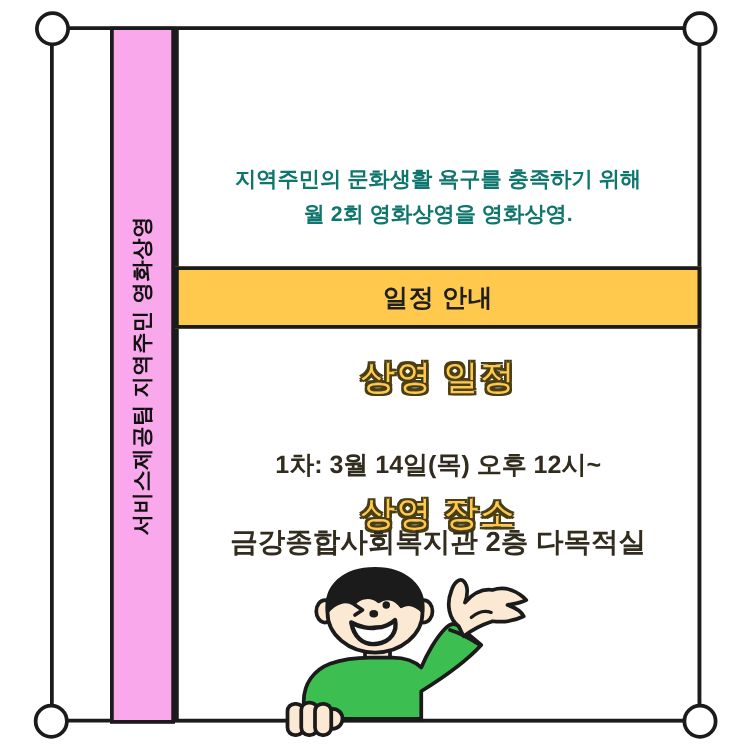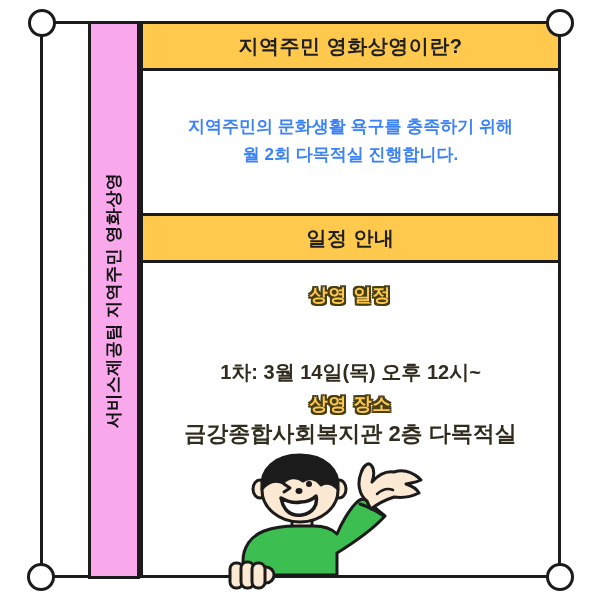--- a/index.html
+++ b/index.html
@@ -41,24 +41,24 @@
   .yellow-bar{
     left:140px;width:421px;height:50px;background:var(--yellow);
     border:3px solid #1b1b1b;box-sizing:border-box;
     display:flex;align-items:center;justify-content:center;
     font-size:20px;font-weight:800;color:#1f1f1f;letter-spacing:0.5px;
   }
   #section1-header{top:21px;}
   #section2-header{top:213px;text-align:center;}
   .center-text{left:140px;width:421px;text-align:center;}
   #intro-paragraph{
-    top:113px;font-size:17px;font-weight:700;color:#3b82f6;line-height:28px;
+    top:130px;font-size:17px;font-weight:700;color:#0f766e;line-height:28px;
   }
   .accent-title{
-    font-size:18px;font-weight:700;color:var(--yellow);letter-spacing:1px;
+    font-size:28px;font-weight:400;color:var(--yellow);letter-spacing:1px;
     text-shadow:-2px -2px 0 var(--outline), 2px -2px 0 var(--outline),
                 -2px 2px 0 var(--outline), 2px 2px 0 var(--outline),
                 -2px 0 0 var(--outline), 2px 0 0 var(--outline),
                 0 -2px 0 var(--outline), 0 2px 0 var(--outline);
   }
   #schedule-title{top:283px;}
   #schedule-lines{top:311px;font-size:20px;font-weight:700;color:#322c1e;line-height:27px;margin-top:48px;}
   #venue-title{top:392px;}
   #venue-text{top:419px;font-size:22px;font-weight:700;color:#322c1e;}
   #character{left:200px;top:445px;width:240px;height:150px;}
@@ -72,26 +72,23 @@
   <div class="abs frame-line" id="frame-left"></div>
   <div class="abs frame-line" id="frame-bottom"></div>
   <div class="abs frame-line" id="frame-right"></div>
 
   <div class="abs" id="side-banner">
     <span id="side-banner-text">서비스제공팀 지역주민 영화상영</span>
   </div>
 
   <div class="abs" id="main-panel"></div>
 
-  <div class="abs yellow-bar" id="section1-header">
-    <span>지역주민 영화상영이란?</span>
-  </div>
   <div class="abs center-text" id="intro-paragraph">
     <div>지역주민의 문화생활 욕구를 충족하기 위해</div>
-    <div>월 2회 다목적실 진행합니다.</div>
+    <div>월 2회 영화상영을 영화상영.</div>
   </div>
 
   <div class="abs yellow-bar" id="section2-header">
     <span>일정 안내</span>
   </div>
 
   <div class="abs center-text accent-title" id="schedule-title">상영 일정</div>
   <div class="abs center-text" id="schedule-lines">
     <div>1차: 3월 14일(목) 오후 12시~</div>
   </div>

